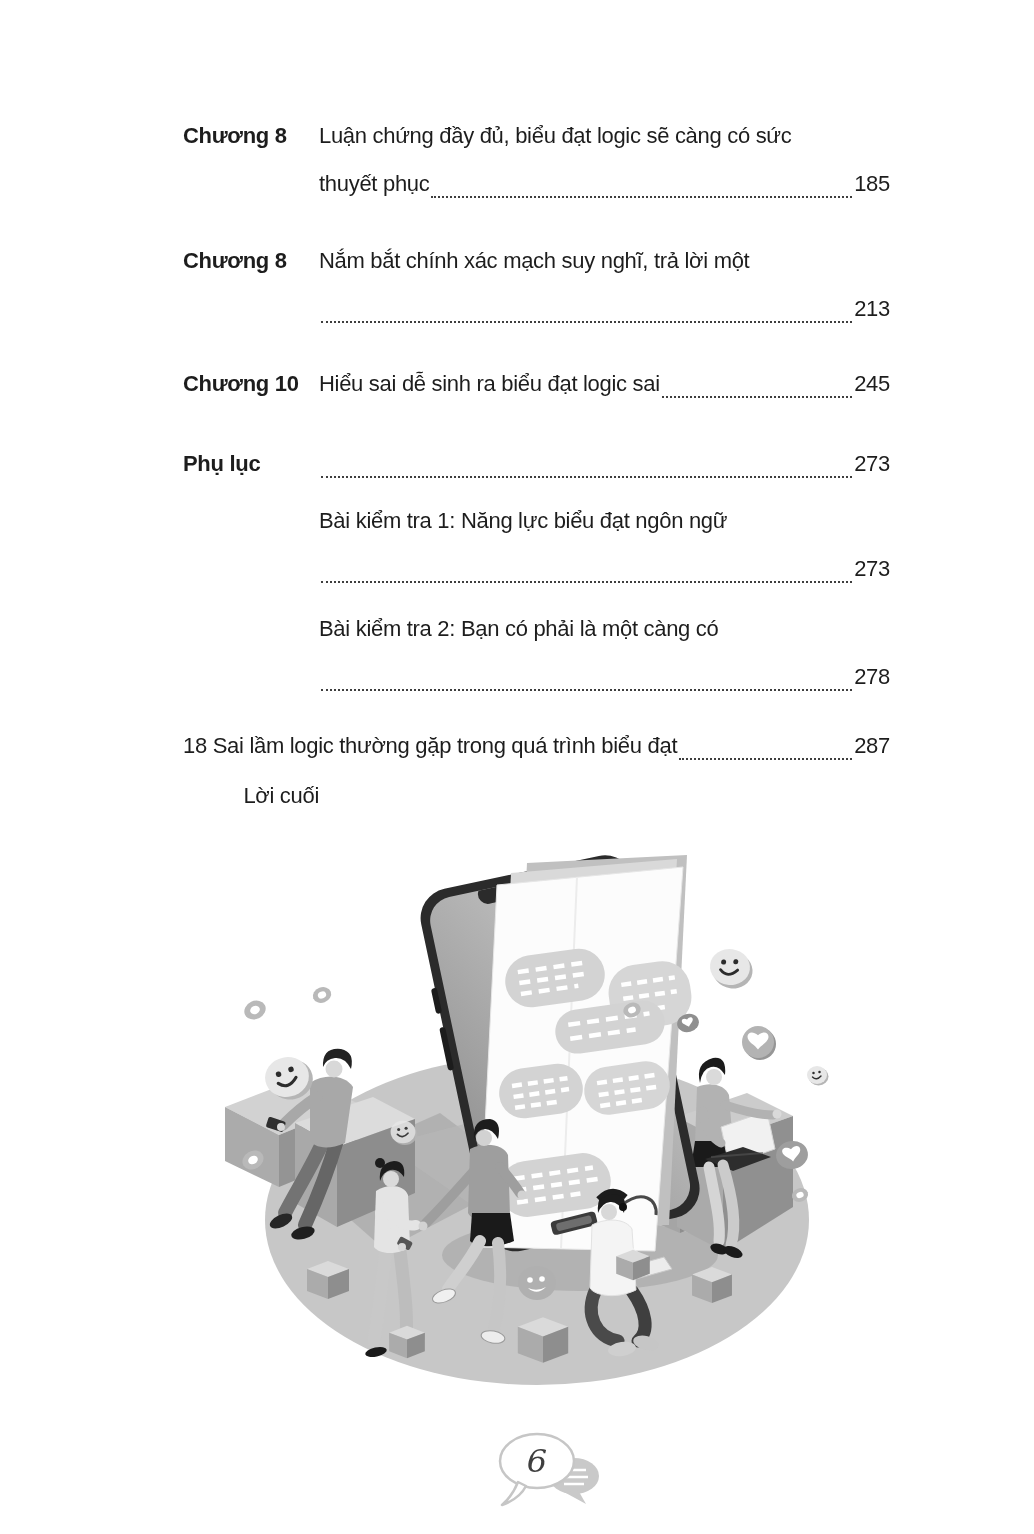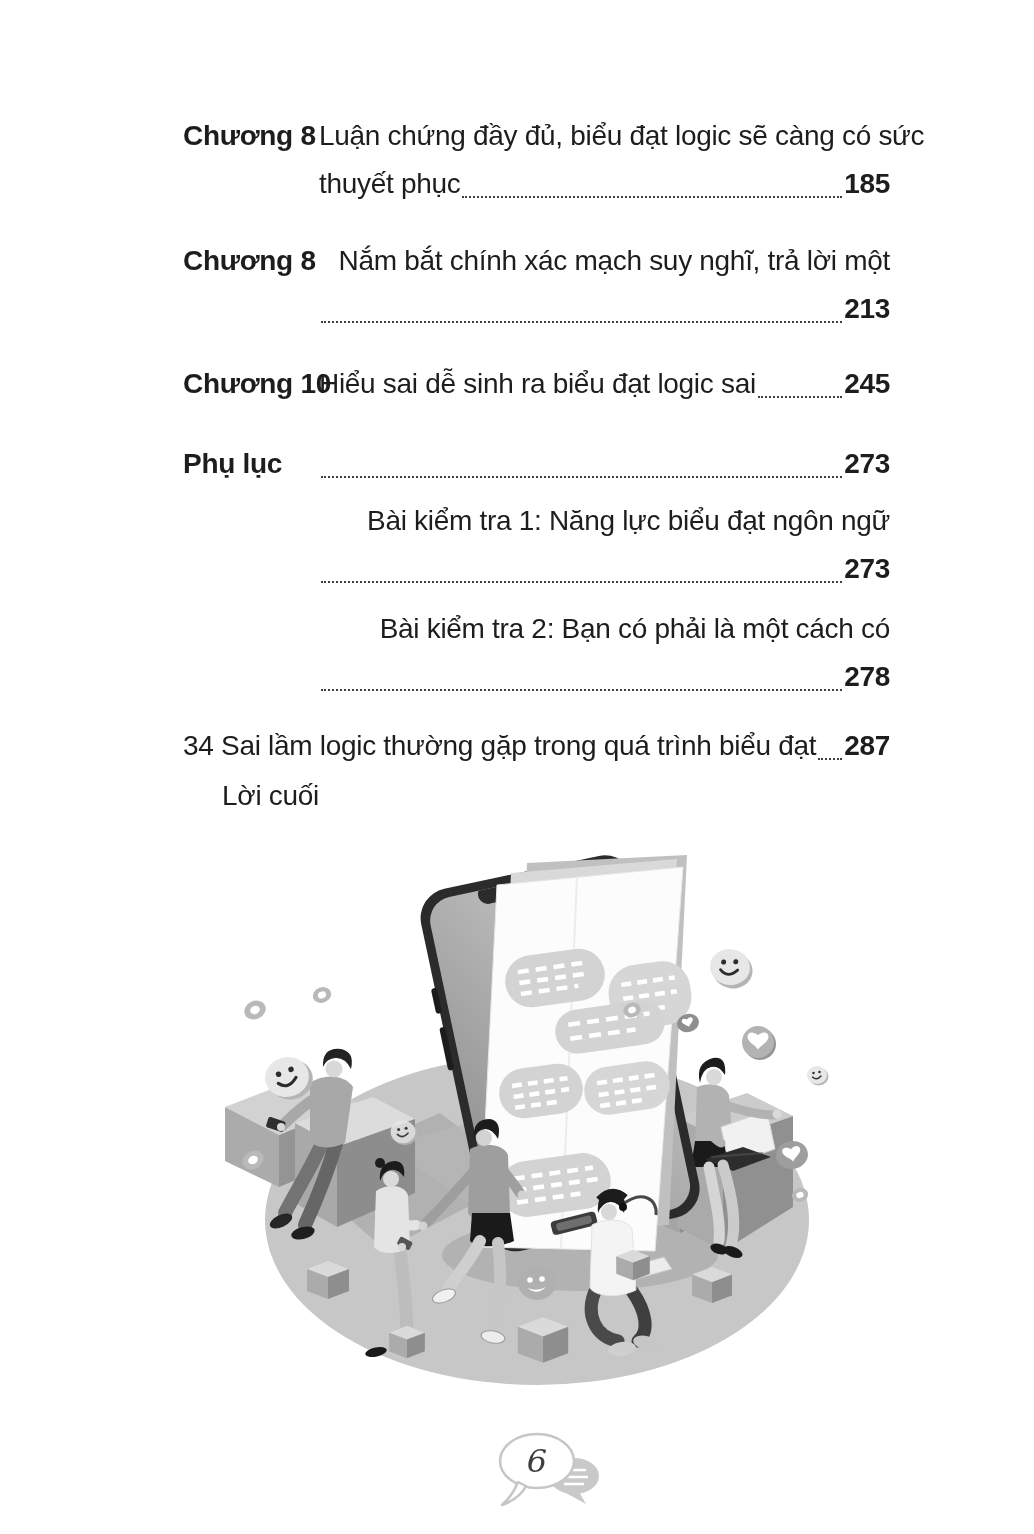--- a/index.html
+++ b/index.html
@@ -1,29 +1,29 @@
 <!DOCTYPE html>
 <html><head>
 <meta charset="utf-8">
 <style>
   html,body{margin:0;padding:0;}
   body{
     width:1034px;height:1534px;position:relative;background:#ffffff;
     font-family:"Liberation Sans",sans-serif;color:#1d1d1d;overflow:hidden;
   }
   .toc{position:absolute;left:183px;top:112px;width:707px;
-       font-size:28px;letter-spacing:-0.3px;line-height:48px;}
+       font-size:22px;letter-spacing:-0.3px;line-height:48px;}
   .entry{display:grid;grid-template-columns:136px 1fr;}
   .label{font-weight:bold;white-space:nowrap;}
   .label.regular{font-weight:normal;text-align:right;}
-  .content{min-width:0;text-align:right;}
+  .content{min-width:0;}
   .line{white-space:nowrap;}
   .lrow{display:flex;align-items:flex-end;white-space:nowrap;}
   .leader{flex:1;min-width:10px;border-bottom:2.5px dotted #3e3e3e;margin:0 2px 10px 2px;height:0;}
-  .pageno{white-space:nowrap;font-weight:bold;}
+  .pageno{white-space:nowrap;}
   .full{display:flex;align-items:flex-end;white-space:nowrap;}
   .illo{position:absolute;left:225px;top:855px;width:615px;height:560px;}
   .footer-bubble{position:absolute;left:492px;top:1428px;width:130px;height:90px;}
 </style>
 </head>
 <body>
 
 <div class="toc">
 
   <div class="entry" style="margin-top:0">
@@ -77,30 +77,30 @@
       <div class="lrow">
         <span class="leader"></span>
         <span class="pageno">273</span>
       </div>
     </div>
   </div>
 
   <div class="entry" style="margin-top:12px">
     <div class="label"></div>
     <div class="content">
-      <div class="line">Bài kiểm tra 2: Bạn có phải là một cách có</div>
+      <div class="line">Bài kiểm tra 2: Bạn có phải là một càng có</div>
       <div class="lrow">
         <span class="leader"></span>
         <span class="pageno">278</span>
       </div>
     </div>
   </div>
 
   <div class="full" style="margin-top:21px">
-    <span class="line">34 Sai lầm logic thường gặp trong quá trình biểu đạt</span>
+    <span class="line">18 Sai lầm logic thường gặp trong quá trình biểu đạt</span>
     <span class="leader"></span>
     <span class="pageno">287</span>
   </div>
 
   <div class="entry" style="margin-top:2px">
     <div class="label regular">Lời cuối</div>
   </div>
 
 </div>
 

